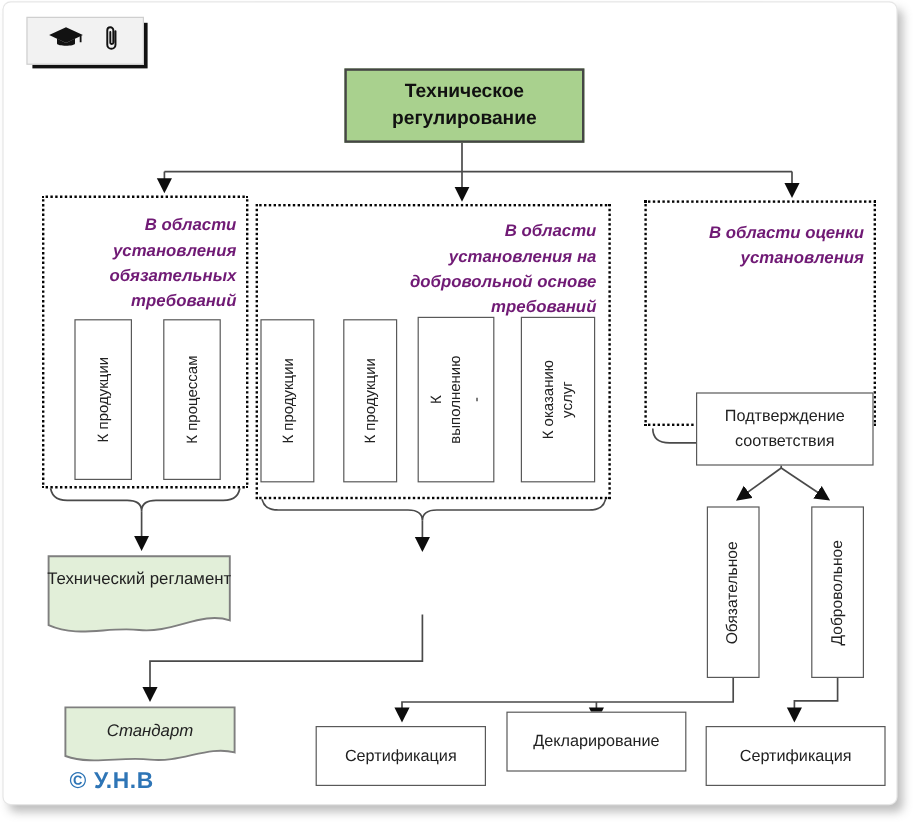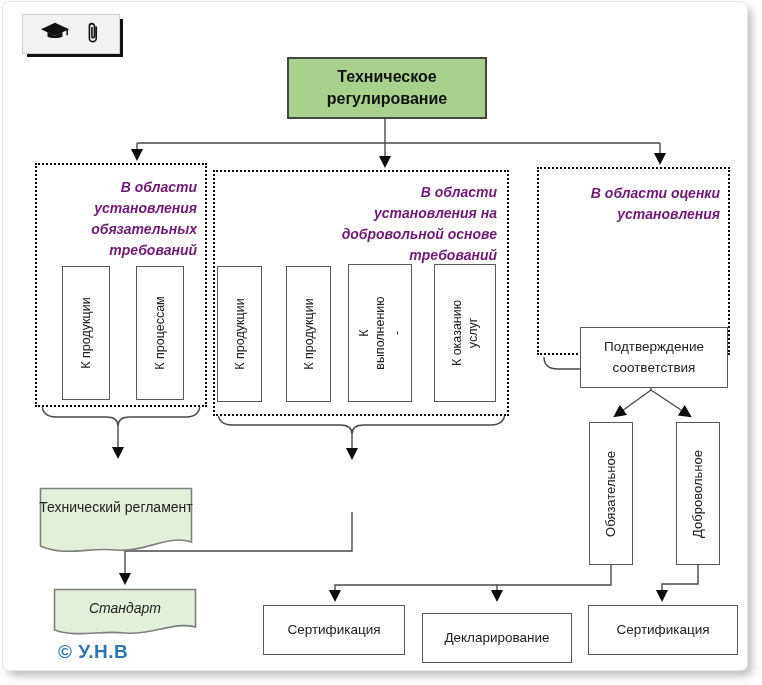--- a/index.html
+++ b/index.html
@@ -121,21 +121,21 @@
 услуг</div>
     </div>
 
     <div class="abs dashed" style="left:537px;top:167px;width:193px;height:188px;">
       <div class="gtitle pre" style="padding:14px 8px 0 8px;">В области оценки
 установления</div>
     </div>
     <div class="abs wbox pre" style="left:580px;top:285px;width:148px;height:61px;margin-top:42px;">Подтверждение
 соответствия</div>
 
-    <div class="abs docwrap" style="left:39px;top:487px;width:154px;height:70px;">
+    <div class="abs docwrap" style="left:39px;top:462px;width:154px;height:70px;">
       <svg width="154" height="70" viewBox="0 0 154 70">
         <path d="M1.5,1.5 H152.5 V55 C129,47 105,66 77,63 C50,60 26,70 1.5,59 Z" fill="#e2efd9" stroke="#7f7f7f" stroke-width="1.6"></path>
       </svg>
       <div class="doctext" style="top:10px;">Технический регламент</div>
     </div>
 
 
     <div class="abs vbox" style="left:589px;top:422px;width:44px;height:143px;">
       <div class="vtext" style="width:138px;font-size:13px;">Обязательное</div>
     </div>
@@ -144,20 +144,20 @@
     </div>
 
     <div class="abs docwrap" style="left:53px;top:588px;width:144px;height:52px;font-style:italic;">
       <svg width="144" height="52" viewBox="0 0 144 52">
         <path d="M1.5,1.5 H142.5 V39 C120,33 98,48 72,45 C48,42 24,50 1.5,42 Z" fill="#e2efd9" stroke="#7f7f7f" stroke-width="1.6"></path>
       </svg>
       <div class="doctext" style="top:10px;">Стандарт</div>
     </div>
 
     <div class="abs wbox" style="left:263px;top:605px;width:142px;height:50px;">Сертификация</div>
-    <div class="abs wbox" style="left:422px;top:613px;width:150px;height:50px;">Декларирование</div>
+    <div class="abs wbox" style="left:422px;top:593px;width:150px;height:50px;">Декларирование</div>
     <div class="abs wbox" style="left:588px;top:605px;width:150px;height:50px;">Сертификация</div>
 
     <div class="abs copyright">© У.Н.В</div>
 
   </div>
   </div>
 </div>
 
 </body></html>

